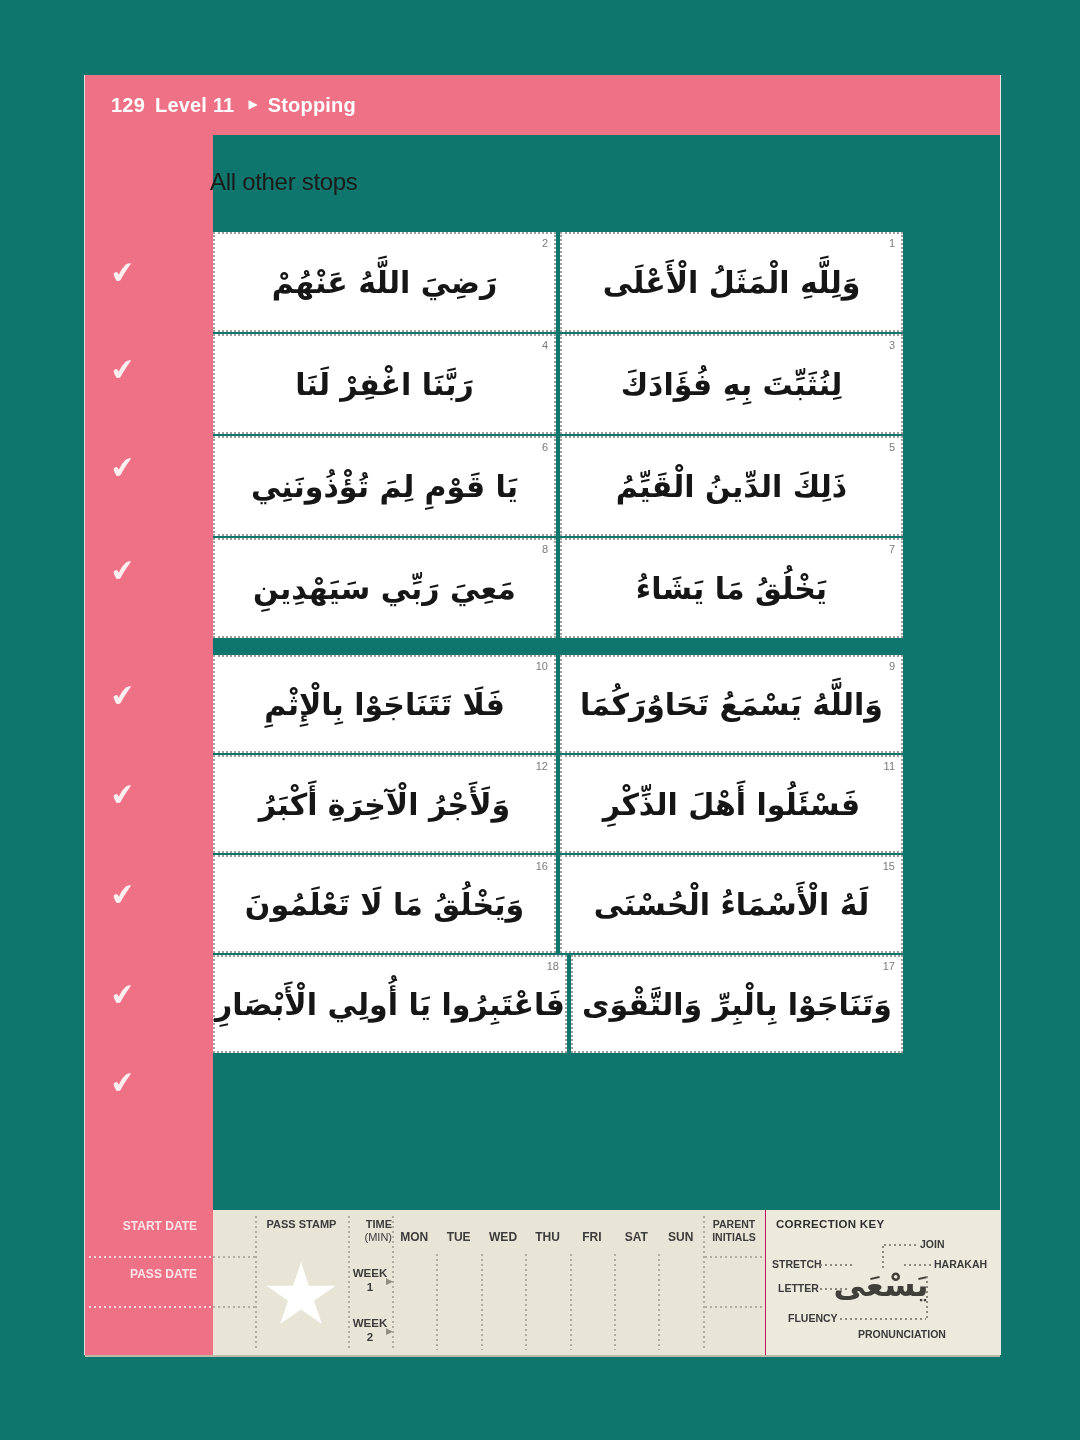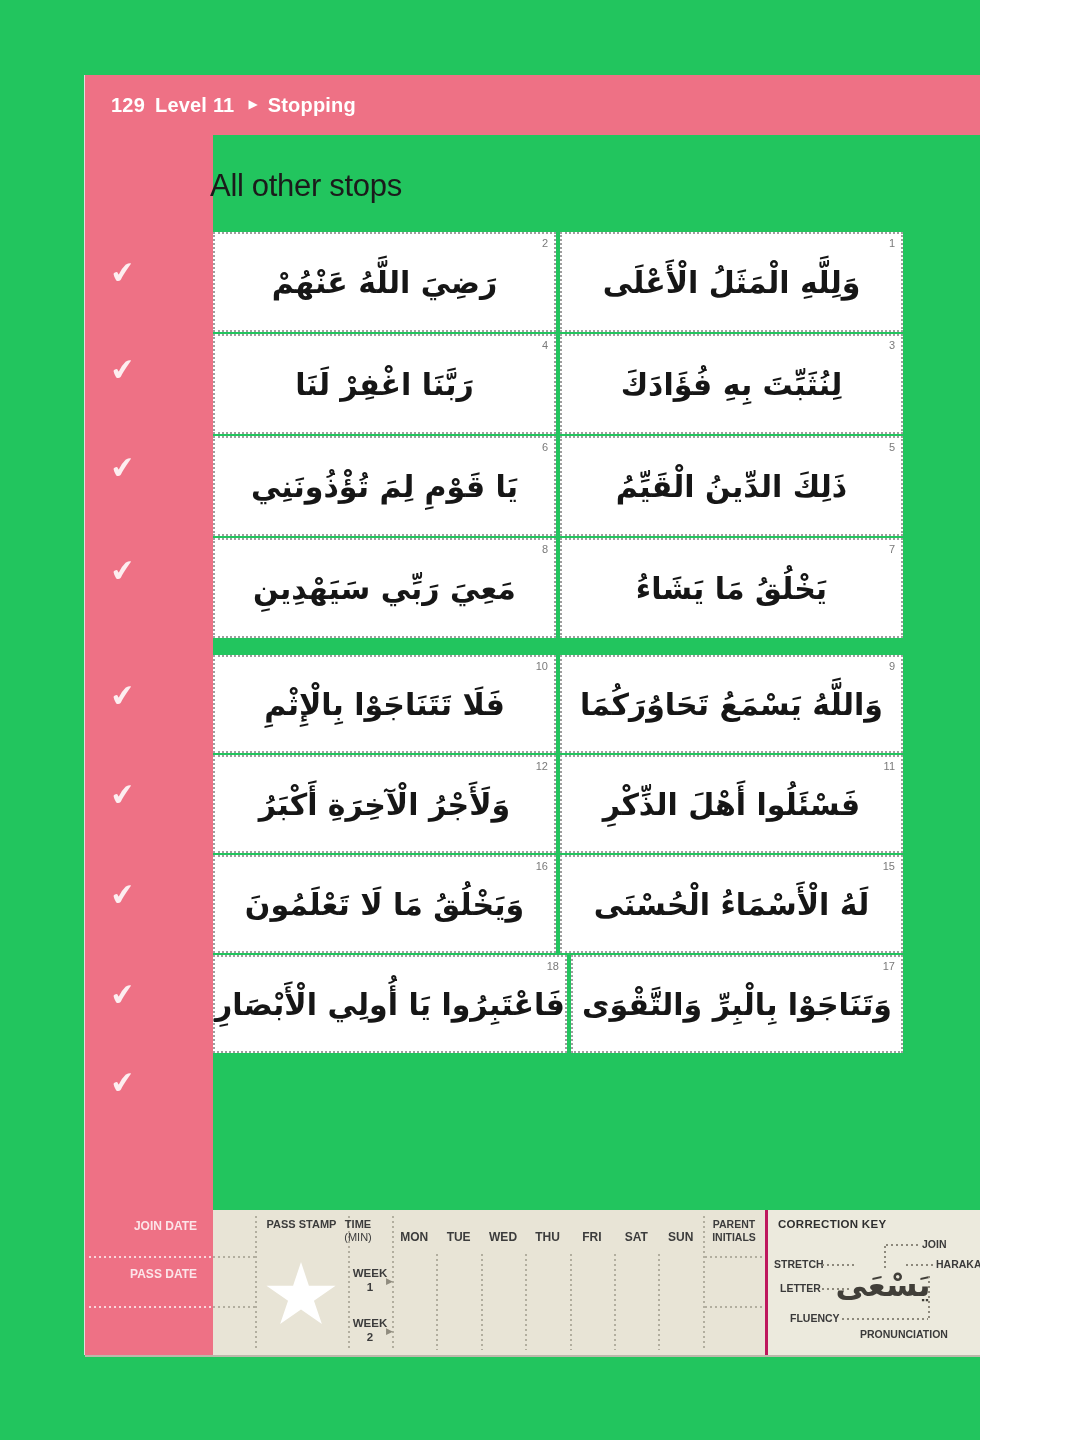--- a/index.html
+++ b/index.html
@@ -1,34 +1,34 @@
 <!DOCTYPE html>
 <html><head>
 <meta charset="utf-8">
 <style>
   html,body{margin:0;padding:0;background:#ffffff;}
-  .canvas{position:relative;width:980px;height:1440px;background:#22c55e;overflow:hidden;
+  .canvas{position:relative;width:1080px;height:1440px;background:#0f766e;overflow:hidden;
           font-family:"Liberation Sans",sans-serif;}
   
   .edge-left{position:absolute;left:84px;top:75px;width:1px;height:1280px;background:#dedede;}
   .edge-right{position:absolute;left:1000px;top:75px;width:1px;height:1280px;background:#e6e6e6;}
 
   
   .header-bar{position:absolute;left:85px;top:75px;width:915px;height:60px;background:#ee7185;
               display:flex;align-items:center;padding-left:26px;box-sizing:border-box;color:#ffffff;}
   .header-bar .h-txt{font-weight:bold;font-size:20px;letter-spacing:.2px;}
   .header-bar .h-arrow{font-size:12px;margin:0 10px 0 14px;transform:translateY(-1px);}
 
   
   .side-band{position:absolute;left:85px;top:135px;width:128px;height:1220px;background:#ee7185;}
   .check{position:absolute;left:25px;color:rgba(255,255,255,.88);font-size:30px;
          transform:rotate(-6deg);font-family:"DejaVu Sans",sans-serif;}
 
   
-  .page-title{position:absolute;left:210px;top:168px;font-size:31px;color:#1b1b1b;
+  .page-title{position:absolute;left:210px;top:168px;font-size:24px;color:#1b1b1b;
               font-weight:400;letter-spacing:-.3px;}
 
   
   .grid{position:absolute;left:213px;top:232px;width:690px;}
   .row{display:flex;gap:4px;margin-bottom:2px;}
   .row.grp-gap{margin-top:17px;}
   .box{flex:1;height:100px;border:2px dotted #9e9e9e;position:relative;
        display:flex;align-items:center;justify-content:center;box-sizing:border-box;background:#ffffff;}
   .row.g2 .box{height:98px;}
   .box .num{position:absolute;top:3px;right:6px;font-size:11px;color:#7a7a7a;}
@@ -48,21 +48,21 @@
   .days{position:absolute;left:307px;top:20px;width:311px;height:18px;display:flex;}
   .days span{flex:1;text-align:center;font-size:12px;font-weight:bold;color:#3c3c3c;}
   .week{position:absolute;left:263px;width:44px;text-align:center;color:#3c3c3c;
         font-weight:bold;font-size:11.5px;line-height:1.25;}
   .wk-arrow{position:absolute;left:301px;font-size:9px;color:#8f8b7e;}
   .star{position:absolute;left:180px;top:52px;width:72px;height:68px;background:#ffffff;
         clip-path:polygon(50% 0%,61% 35%,98% 35%,68% 57%,79% 91%,50% 70%,21% 91%,32% 57%,2% 35%,39% 35%);}
 
   
   .ckey{position:absolute;left:680px;top:0;width:235px;height:145px;background:#ecead e;
-        background:#eceadd;border-left:3px solid #be185d;box-sizing:border-box;}
+        background:#eceadd;border-left:1px solid #be185d;box-sizing:border-box;}
   .ckey .ck-title{position:absolute;left:10px;top:8px;font-size:11.5px;font-weight:bold;color:#2f2f2f;letter-spacing:.3px;}
   .ck-label{position:absolute;font-size:10.5px;font-weight:bold;color:#3a3a3a;}
   .ck-word{position:absolute;left:60px;top:40px;width:110px;text-align:center;direction:rtl;
            font-family:"DejaVu Sans",sans-serif;font-weight:bold;font-size:32px;color:#413f39;margin-top:16px;}
   .kdots-h{position:absolute;height:2px;background-image:repeating-linear-gradient(to right,#8d897c 0 2px,transparent 2px 5px);}
   .kdots-v{position:absolute;width:2px;background-image:repeating-linear-gradient(to bottom,#8d897c 0 2px,transparent 2px 5px);}
 </style>
 </head>
 <body>
 
@@ -169,36 +169,36 @@
         </div>
       <div class="box">
           <span class="num">17</span>
           <span class="ar">وَتَنَاجَوْا بِالْبِرِّ وَالتَّقْوَى</span>
         </div>
     </div>
   </div>
 
   <div class="footer">
     <div class="f-pink">
-      <div class="f-plabel" style="top:10px;">JOIN DATE</div>
+      <div class="f-plabel" style="top:10px;">START DATE</div>
       <div class="f-plabel" style="top:58px;">PASS DATE</div>
       <div class="hdots white" style="left:4px;top:46px;width:124px;"></div>
       <div class="hdots white" style="left:4px;top:96px;width:124px;"></div>
     </div>
 
     <div class="hdots" style="left:128px;top:46px;width:42px;"></div>
     <div class="hdots" style="left:128px;top:96px;width:42px;"></div>
     <div class="vdots" style="left:170px;top:6px;height:134px;"></div>
     <div class="vdots" style="left:263px;top:6px;height:134px;"></div>
     <div class="vdots" style="left:307px;top:6px;height:134px;"></div>
 
     <div class="f-head" style="left:170px;top:8px;width:93px;">PASS STAMP</div>
     <div class="star"></div>
 
-    <div class="f-head" style="left:251px;top:8px;width:44px;">
+    <div class="f-head" style="left:263px;top:8px;width:44px;text-align:right;">
       <span>TIME</span><br>
       <span style="font-weight:normal;margin-top:28px;">(MIN)</span>
     </div>
     <div class="week" style="top:56px;">
       <span>WEEK</span><br>
       <span>1</span>
     </div>
     <span class="wk-arrow" style="top:66px;">▶</span>
     <div class="week" style="top:106px;">
       <span>WEEK</span><br>

